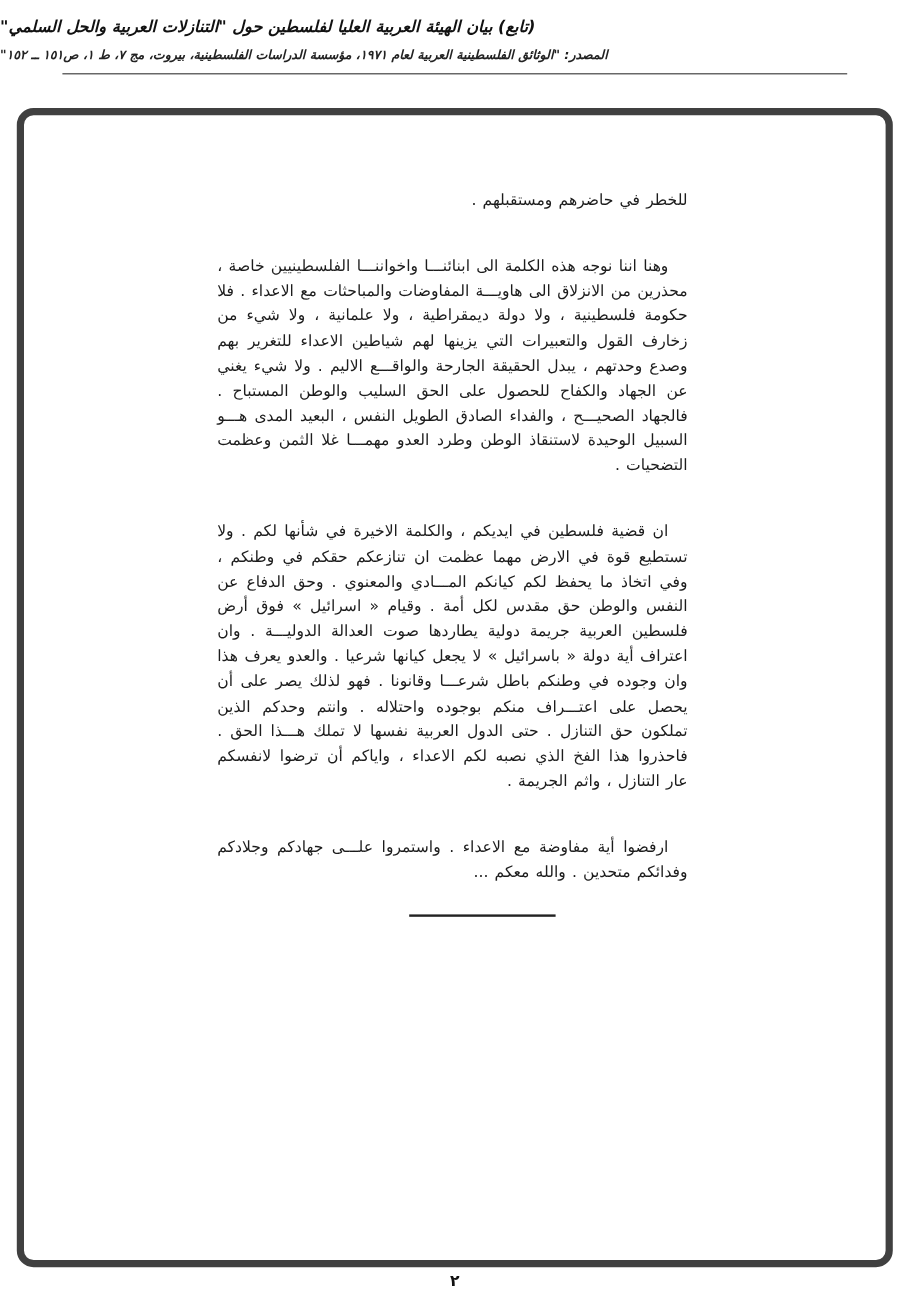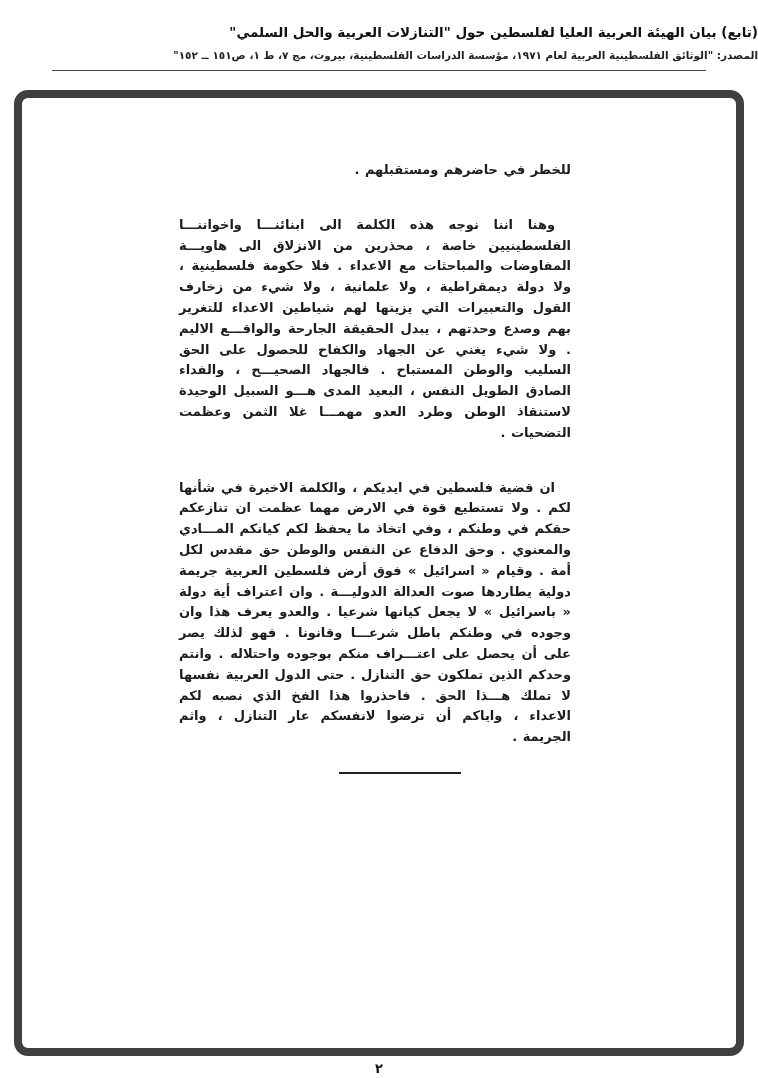--- a/index.html
+++ b/index.html
@@ -11,23 +11,24 @@
     height: 1078px;
     background: #ffffff;
     position: relative;
     font-family: "DejaVu Sans", sans-serif;
     color: #1c1c1c;
     overflow: hidden;
   }
 
   
   .doc-header {
-    padding-top: 24px;
-    text-align: right;
+    padding-top: 15px;
+    text-align: left;
     direction: rtl;
+    font-style: italic;
   }
   .doc-title {
     font-size: 13.5px;
     font-weight: bold;
     color: #111;
     letter-spacing: 0.2px;
   }
   .doc-source {
     margin-top: 9px;
     font-size: 10.5px;
@@ -40,24 +41,23 @@
     background: #444;
   }
 
   
   .page-frame {
     position: absolute;
     left: 14px;
     right: 14px;
     top: 90px;
     bottom: 22px;
-    border: 8px solid #404040;
+    border: 6px solid #404040;
     border-radius: 14px;
     background: #ffffff;
-    font-weight: bold;
   }
 
   
   .text-column {
     position: absolute;
     top: 62px;
     right: 165px;
     width: 392px;
     direction: rtl;
     font-size: 13px;
@@ -103,19 +103,20 @@
   <div class="doc-source">المصدر: "الوثائق الفلسطينية العربية لعام ١٩٧١، مؤسسة الدراسات الفلسطينية، بيروت، مج ٧، ط ١، ص١٥١ ــ ١٥٢"</div>
   <div class="header-rule"></div>
 </div>
 
 <div class="page-frame">
 
   <div class="text-column">
     <p>للخطر في حاضرهم ومستقبلهم .</p>
     <p class="indent">وهنا اننا نوجه هذه الكلمة الى ابنائنـــا واخواننـــا الفلسطينيين خاصة ، محذرين من الانزلاق الى هاويـــة المفاوضات والمباحثات مع الاعداء . فلا حكومة فلسطينية ، ولا دولة ديمقراطية ، ولا علمانية ، ولا شيء من زخارف القول والتعبيرات التي يزينها لهم شياطين الاعداء للتغرير بهم وصدع وحدتهم ، يبدل الحقيقة الجارحة والواقـــع الاليم . ولا شيء يغني عن الجهاد والكفاح للحصول على الحق السليب والوطن المستباح . فالجهاد الصحيـــح ، والفداء الصادق الطويل النفس ، البعيد المدى هـــو السبيل الوحيدة لاستنقاذ الوطن وطرد العدو مهمـــا غلا الثمن وعظمت التضحيات .</p>
     <p class="indent">ان قضية فلسطين في ايديكم ، والكلمة الاخيرة في شأنها لكم . ولا تستطيع قوة في الارض مهما عظمت ان تنازعكم حقكم في وطنكم ، وفي اتخاذ ما يحفظ لكم كيانكم المـــادي والمعنوي . وحق الدفاع عن النفس والوطن حق مقدس لكل أمة . وقيام « اسرائيل » فوق أرض فلسطين العربية جريمة دولية يطاردها صوت العدالة الدوليـــة . وان اعتراف أية دولة « باسرائيل » لا يجعل كيانها شرعيا . والعدو يعرف هذا وان وجوده في وطنكم باطل شرعـــا وقانونا . فهو لذلك يصر على أن يحصل على اعتـــراف منكم بوجوده واحتلاله . وانتم وحدكم الذين تملكون حق التنازل . حتى الدول العربية نفسها لا تملك هـــذا الحق . فاحذروا هذا الفخ الذي نصبه لكم الاعداء ، واياكم أن ترضوا لانفسكم عار التنازل ، واثم الجريمة .</p>
+    <p class="indent">ارفضوا أية مفاوضة مع الاعداء . واستمروا علـــى جهادكم وجلادكم وفدائكم متحدين . والله معكم ...</p>
 
     <div class="end-rule"></div>
   </div>
 
 </div>
 
 <div class="page-number">٢</div>
 
 </body></html>

